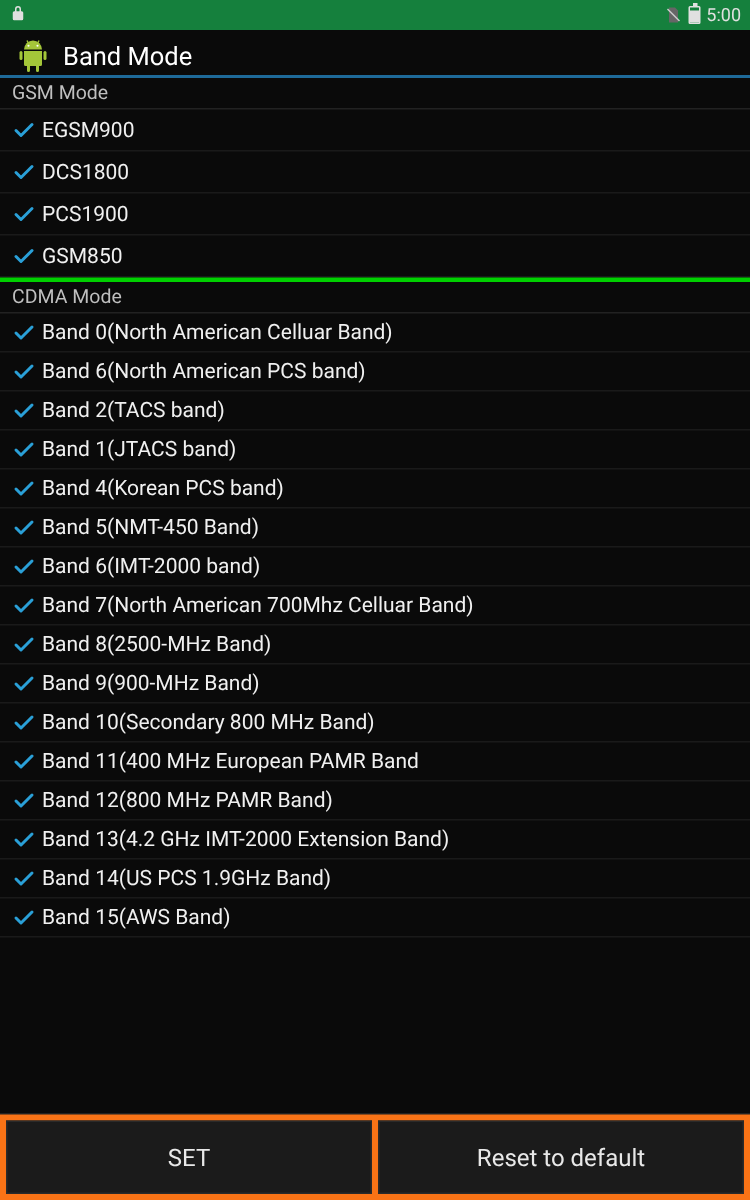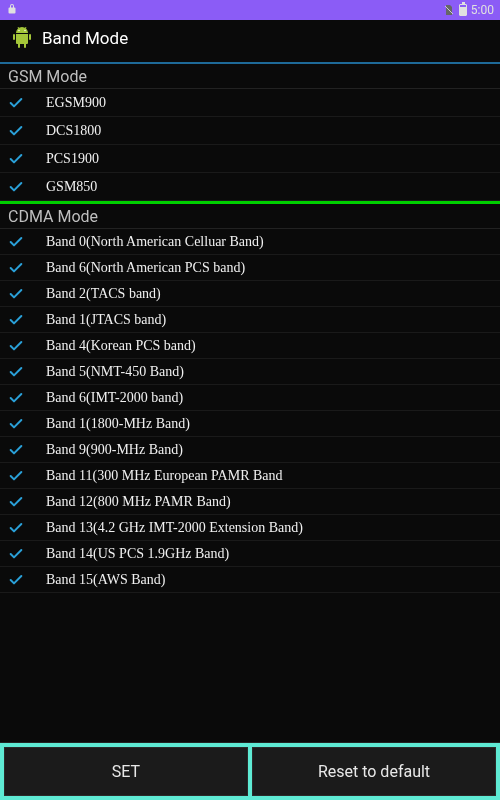--- a/index.html
+++ b/index.html
@@ -14,78 +14,77 @@
     flex-direction: column;
   }
   .status-bar {
     height: 20px;
     display: flex;
     align-items: center;
     justify-content: space-between;
     padding: 0 6px;
     font-size: 12px;
     color: #e0e0e0;
-    background: #8b5cf6;
+    background: #15803d;
   }
   .status-right { display: flex; align-items: center; gap: 4px; }
   .battery-icon {
     width: 8px; height: 12px; border: 1px solid #e0e0e0;
     border-radius: 1px; position: relative;
   }
   .battery-icon::before {
     content: ""; position: absolute; top: -3px; left: 2px;
     width: 3px; height: 2px; background: #e0e0e0;
   }
   .battery-icon::after {
     content: ""; position: absolute; bottom: 0; left: 0; right: 0;
     height: 80%; background: #e0e0e0;
   }
   .nosim { width: 12px; height: 12px; position: relative; }
   .nosim svg { width: 12px; height: 12px; }
 
   .app-bar {
     display: flex; align-items: center; gap: 8px;
-    padding: 6px 10px 12px 10px;
+    padding: 6px 10px 0 10px;
     border-bottom: 2px solid #1e6a99;
   }
   .app-bar .android-icon { width: 24px; height: 24px; }
   .app-title { font-size: 17px; font-weight: 400; }
 
   .section-header {
-    font-size: 16px;
+    font-size: 13px;
     color: #bfbfbf;
     padding: 3px 8px 2px 8px;
     border-bottom: 1px solid #222;
   }
 
   .list { flex: 1; overflow: hidden; }
   .item {
-    display: flex; align-items: center; gap: 22px;
+    display: flex; align-items: center; gap: 4px;
     padding: 4px 8px;
     border-bottom: 1px solid #1a1a1a;
     min-height: 26px;
-    font-family: Liberation Serif, serif;
   }
   .group-gsm .item { min-height: 28px; }
   .check {
     width: 16px; height: 16px; flex-shrink: 0;
     display: flex; align-items: center; justify-content: center;
   }
   .check svg { width: 16px; height: 16px; }
   .item-label { font-size: 14px; color: #f0f0f0; }
 
   .separator-green {
     height: 3px; background: #00d000;
   }
 
   .button-bar {
     display: flex;
     gap: 4px;
     padding: 4px;
-    background: #5eead4;
+    background: #f97316;
     border-top: 1px solid #222;
   }
   .btn {
     flex: 1;
     background: #1b1b1b;
     color: #e8e8e8;
     font-size: 16px;
     text-align: center;
     padding: 14px 0;
     border: 1px solid #2a2a2a;
@@ -223,37 +222,53 @@
           </svg>
         </span>
         <span class="item-label">Band 6(IMT-2000 band)</span>
       </div>
       <div class="item">
         <span class="check">
           <svg viewBox="0 0 24 24">
             <path d="M4 12l5 5L20 6" fill="none" stroke="#2aa0d8" stroke-width="3" stroke-linecap="round" stroke-linejoin="round"></path>
           </svg>
         </span>
-        <span class="item-label">Band 1(1800-MHz Band)</span>
+        <span class="item-label">Band 7(North American 700Mhz Celluar Band)</span>
+      </div>
+      <div class="item">
+        <span class="check">
+          <svg viewBox="0 0 24 24">
+            <path d="M4 12l5 5L20 6" fill="none" stroke="#2aa0d8" stroke-width="3" stroke-linecap="round" stroke-linejoin="round"></path>
+          </svg>
+        </span>
+        <span class="item-label">Band 8(2500-MHz Band)</span>
       </div>
       <div class="item">
         <span class="check">
           <svg viewBox="0 0 24 24">
             <path d="M4 12l5 5L20 6" fill="none" stroke="#2aa0d8" stroke-width="3" stroke-linecap="round" stroke-linejoin="round"></path>
           </svg>
         </span>
         <span class="item-label">Band 9(900-MHz Band)</span>
       </div>
       <div class="item">
         <span class="check">
           <svg viewBox="0 0 24 24">
             <path d="M4 12l5 5L20 6" fill="none" stroke="#2aa0d8" stroke-width="3" stroke-linecap="round" stroke-linejoin="round"></path>
           </svg>
         </span>
-        <span class="item-label">Band 11(300 MHz European PAMR Band</span>
+        <span class="item-label">Band 10(Secondary 800 MHz Band)</span>
+      </div>
+      <div class="item">
+        <span class="check">
+          <svg viewBox="0 0 24 24">
+            <path d="M4 12l5 5L20 6" fill="none" stroke="#2aa0d8" stroke-width="3" stroke-linecap="round" stroke-linejoin="round"></path>
+          </svg>
+        </span>
+        <span class="item-label">Band 11(400 MHz European PAMR Band</span>
       </div>
       <div class="item">
         <span class="check">
           <svg viewBox="0 0 24 24">
             <path d="M4 12l5 5L20 6" fill="none" stroke="#2aa0d8" stroke-width="3" stroke-linecap="round" stroke-linejoin="round"></path>
           </svg>
         </span>
         <span class="item-label">Band 12(800 MHz PAMR Band)</span>
       </div>
       <div class="item">

